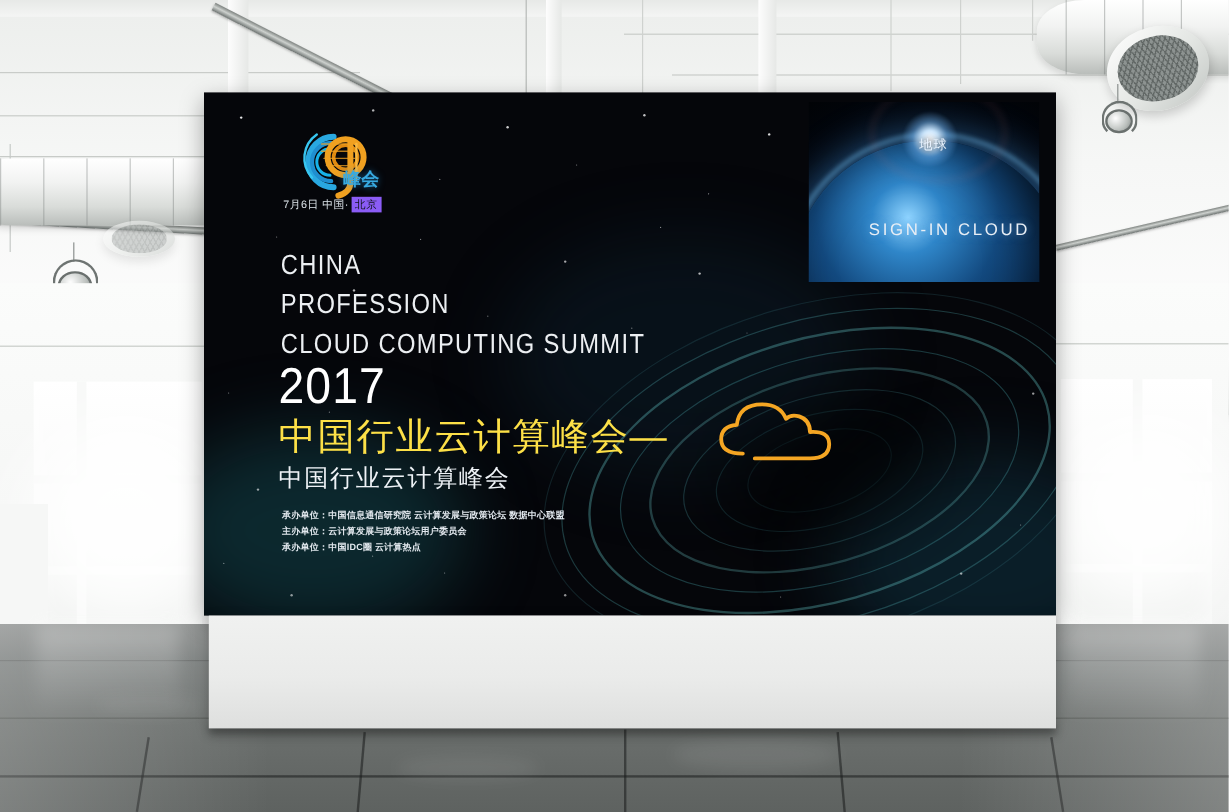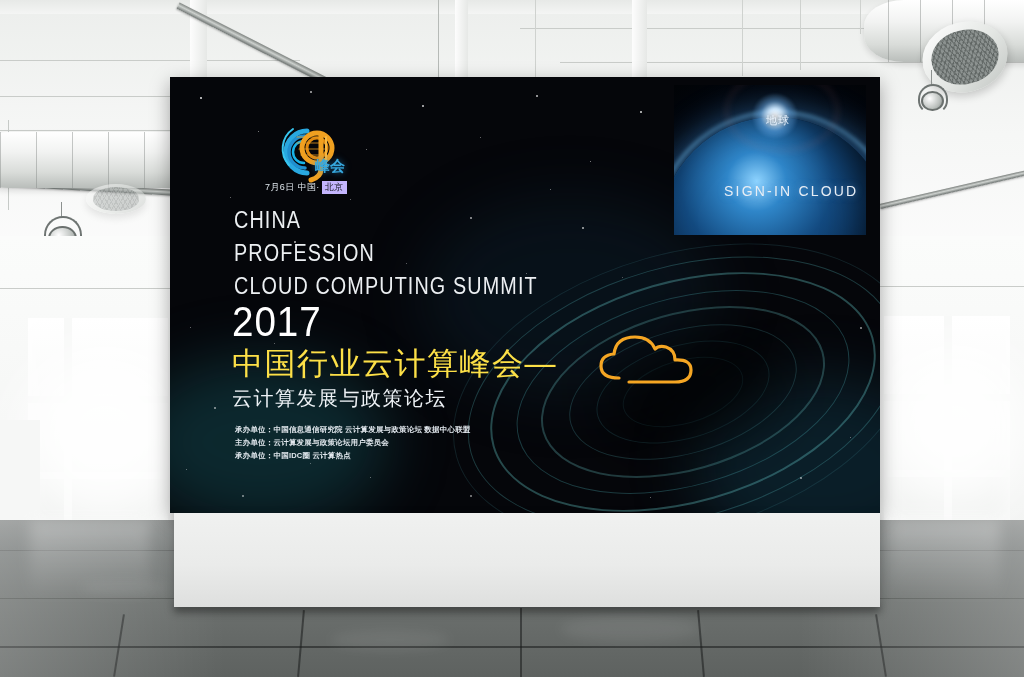--- a/index.html
+++ b/index.html
@@ -87,23 +87,23 @@
   .sunflare2{position:absolute;left:52px;top:-14px;width:110px;height:78px;border-radius:50%;
     border:1px solid rgba(190,110,110,.45);filter:blur(3px);}
   .earth-label{position:absolute;left:92px;top:28px;color:#eaf4ff;font-size:11px;letter-spacing:1px;
     text-shadow:0 0 6px rgba(0,0,0,.9);}
   .signin-cn{position:absolute;left:48px;top:62px;color:#bfe9ff;font-size:30px;letter-spacing:6px;
     font-weight:500;text-shadow:0 0 10px rgba(90,190,255,.85),0 0 22px rgba(40,140,230,.55);}
   .signin-en{position:absolute;left:50px;top:98px;color:#e8eef5;font-size:14px;letter-spacing:2.2px;
     text-shadow:0 0 7px rgba(120,180,240,.6);}
 
   
-  #logo{position:absolute;left:64px;top:44px;width:108px;height:78px;margin-left:29px;}
+  #logo{position:absolute;left:64px;top:27px;width:108px;height:78px;}
   .logo-date{position:absolute;left:2px;top:60px;font-size:9px;color:#dfe6ec;letter-spacing:.4px;white-space:nowrap;}
-  .logo-city{display:inline-block;background:#c4b5fd;color:#10131a;padding:0 3px;margin-left:2px;font-size:9px;}
+  .logo-city{display:inline-block;background:#8b5cf6;color:#10131a;padding:0 3px;margin-left:2px;font-size:9px;}
   .logo-summit{position:absolute;left:52px;top:36px;font-size:15px;color:#37a9e0;letter-spacing:0px;
     font-weight:700;text-shadow:0 0 6px rgba(40,150,220,.6);}
 
   
   .en-title{position:absolute;left:64px;color:#eceff2;font-size:23px;letter-spacing:1.3px;
     font-weight:300;white-space:nowrap;font-family:"Liberation Sans Narrow","Liberation Sans",sans-serif;
     transform:scaleX(.86);transform-origin:0 50%;}
   .yr{position:absolute;left:62px;top:221px;color:#ffffff;font-size:42px;font-weight:400;letter-spacing:1px;
     transform:scaleX(.92);transform-origin:0 50%;}
   .cn-title{position:absolute;left:62px;top:266px;color:#fde047;font-size:31px;letter-spacing:1.5px;
@@ -326,21 +326,21 @@
       <div class="logo-summit">峰会</div>
       <div class="logo-date"><span>7月6日 中国·</span><span class="logo-city">北京</span></div>
     </div>
 
     <div class="en-title" style="top:130px;">CHINA</div>
     <div class="en-title" style="top:163px;">PROFESSION</div>
     <div class="en-title" style="top:196px;">CLOUD COMPUTING SUMMIT</div>
 
     <div class="yr">2017</div>
     <div class="cn-title">中国行业云计算峰会—</div>
-    <div class="cn-sub">云计算发展与政策论坛</div>
+    <div class="cn-sub">中国行业云计算峰会</div>
 
     <div id="fincloud">
       <svg class="cloud-shape" width="110" height="62" viewBox="0 0 110 62">
         <path d="M24 50 Q6 50 6 38 Q6 27 19 26 Q21 9 40 9 Q55 9 60 21 Q64 17 71 19 Q80 22 80 32
                  Q96 31 96 42 Q96 54 80 54 L34 54" fill="none" stroke="#f5a623" stroke-width="3.2" stroke-linecap="round" stroke-linejoin="round"></path>
       </svg>
     </div>
 
     <div class="org" style="top:348px;">承办单位：中国信息通信研究院 云计算发展与政策论坛 数据中心联盟</div>
     <div class="org" style="top:361px;text-align:center;">主办单位：云计算发展与政策论坛用户委员会</div>

